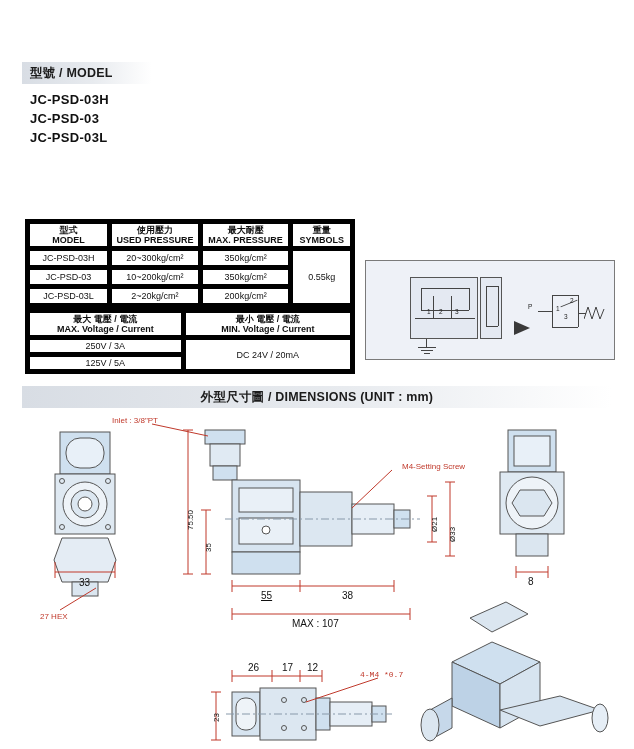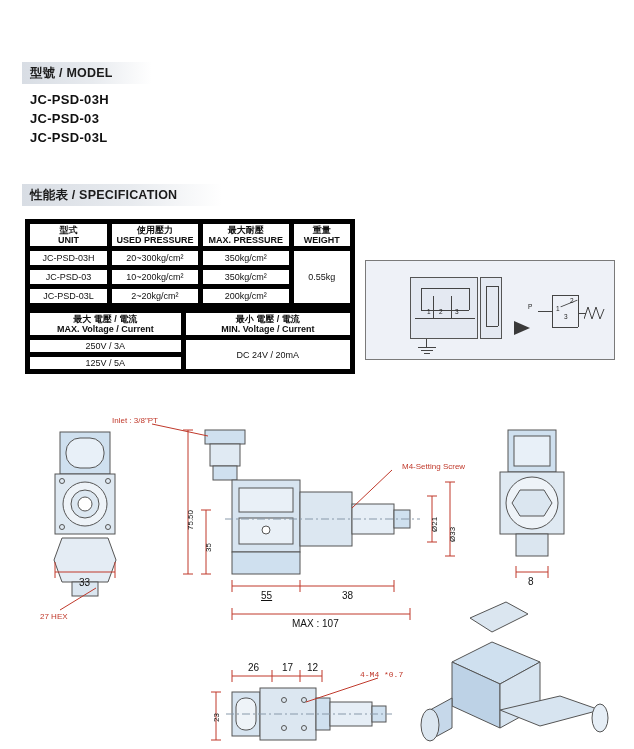--- a/index.html
+++ b/index.html
@@ -140,42 +140,39 @@
   <div class="sec-bar" id="model-bar">
     <span>型號 / MODEL</span>
   </div>
   <div class="model-list">
     <div>JC-PSD-03H</div>
     <div>JC-PSD-03</div>
     <div>JC-PSD-03L</div>
   </div>
 
 
-  <div class="sec-bar" id="spec-bar">
-    <span>性能表 / SPECIFICATION</span>
-  </div>
 
   <table class="grid" id="spec-table">
     <tbody>
         <tr>
       <th class="c0">
         <span class="two-line">型式</span>
-        <span class="two-line">UNIT</span>
+        <span class="two-line">MODEL</span>
       </th>
       <th class="c1">
         <span class="two-line">使用壓力</span>
         <span class="two-line">USED PRESSURE</span>
       </th>
       <th class="c2">
         <span class="two-line">最大耐壓</span>
         <span class="two-line">MAX. PRESSURE</span>
       </th>
       <th class="c3">
         <span class="two-line">重量</span>
-        <span class="two-line">WEIGHT</span>
+        <span class="two-line">SYMBOLS</span>
       </th>
     </tr>
     <tr>
       <td>JC-PSD-03H</td>
       <td>20~300kg/cm²</td>
       <td>350kg/cm²</td>
       <td rowspan="3">0.55kg</td>
     </tr>
     <tr>
       <td>JC-PSD-03</td>
@@ -252,20 +249,23 @@
       <svg width="22" height="20" style="position:absolute; left:46px; top:12px;">
         <polyline points="0,16 4,4 8,16 12,4 16,16 20,6" fill="none" stroke="#444" stroke-width="1"></polyline>
       </svg>
       <span class="sym-txt" style="left:-10px; top:12px;">P</span>
       <span class="sym-txt" style="left:18px; top:14px;">1</span>
       <span class="sym-txt" style="left:26px; top:22px;">3</span>
       <span class="sym-txt" style="left:32px; top:6px;">2</span>
     </div>
   </div>
 
+  <div class="sec-bar" id="dim-bar">
+    <span>外型尺寸圖 / DIMENSIONS  (UNIT : mm)</span>
+  </div>
 
   <div id="drawing">
     <svg width="634" height="360">
       <g fill="none" stroke="#555" stroke-width="1">
 
         <rect x="60" y="22" width="50" height="42" fill="#cfe0ef" stroke="#555"></rect>
         <rect x="66" y="28" width="38" height="30" rx="14" fill="#e8f0f8" stroke="#555"></rect>
         <rect x="55" y="64" width="60" height="60" fill="#dfe9f2" stroke="#555"></rect>
         <circle cx="85" cy="94" r="22" fill="#eef3f8" stroke="#555"></circle>
         <circle cx="85" cy="94" r="14" fill="#dce7f1" stroke="#555"></circle>

